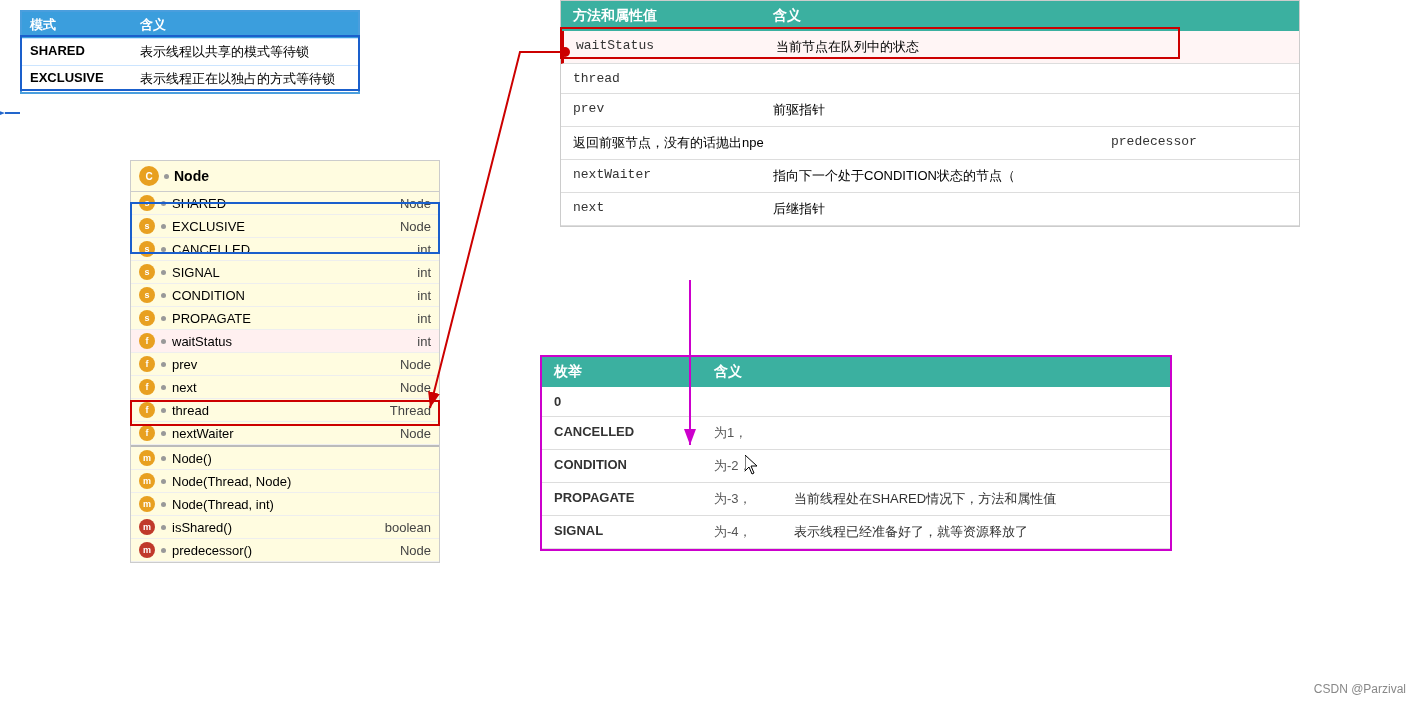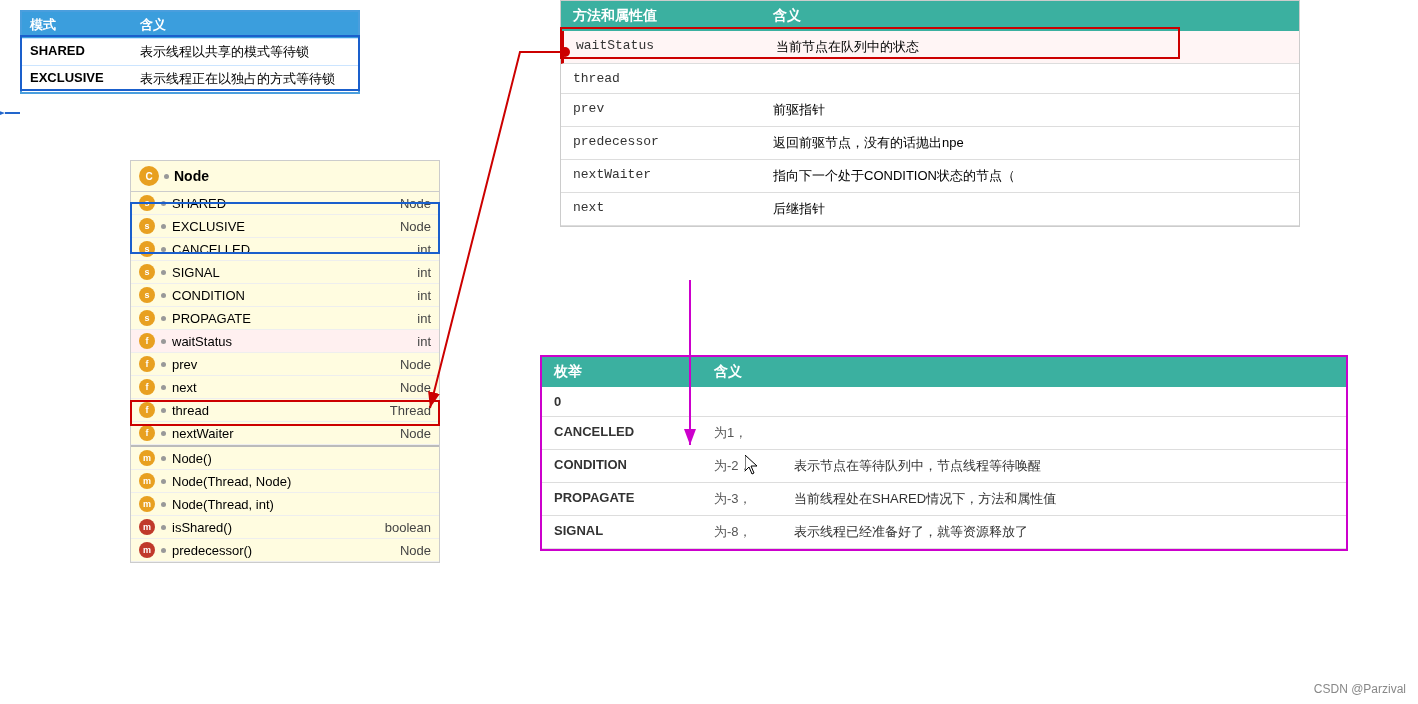--- a/index.html
+++ b/index.html
@@ -235,21 +235,21 @@
       border: 2px solid #cc0000;
       pointer-events: none;
       z-index: 10;
     }
 
     
     .right-bottom-panel {
       position: absolute;
       left: 540px;
       top: 355px;
-      width: 808px;
+      width: 632px;
       background: #fff;
       border: 2px solid #cc00cc;
     }
 
     .right-bottom-header {
       display: flex;
       background: #3bb0a0;
     }
 
     .right-bottom-header .col {
@@ -471,22 +471,22 @@
         <div class="cell cell2">当前节点在队列中的状态</div>
       </div>
       <div class="row">
         <div class="cell cell1" style="font-family:'Courier New',monospace;">thread</div>
       </div>
       <div class="row">
         <div class="cell cell1" style="font-family:'Courier New',monospace;">prev</div>
         <div class="cell cell2">前驱指针</div>
       </div>
       <div class="row">
+        <div class="cell cell2">返回前驱节点，没有的话抛出npe</div>
         <div class="cell cell1" style="font-family:'Courier New',monospace;">predecessor</div>
-        <div class="cell cell2">返回前驱节点，没有的话抛出npe</div>
       </div>
       <div class="row">
         <div class="cell cell1" style="font-family:'Courier New',monospace;">nextWaiter</div>
         <div class="cell cell2">指向下一个处于CONDITION状态的节点（</div>
       </div>
       <div class="row">
         <div class="cell cell1" style="font-family:'Courier New',monospace;">next</div>
         <div class="cell cell2">后继指针</div>
       </div>
     </div>
@@ -504,30 +504,29 @@
         <div class="cell cell1">0</div>
         <div class="cell cell2"></div>
       </div>
       <div class="row">
         <div class="cell cell1">CANCELLED</div>
         <div class="cell cell2">为1，</div>
       </div>
       <div class="row">
         <div class="cell cell1">CONDITION</div>
         <div class="cell cell2">为-2，</div>
-        <div class="cell cell3">表示节点在等待队列中，节点线程等待唤醒</div>
       </div>
       <div class="row">
         <div class="cell cell1">PROPAGATE</div>
         <div class="cell cell2">为-3，</div>
         <div class="cell cell3">当前线程处在SHARED情况下，方法和属性值</div>
       </div>
       <div class="row">
         <div class="cell cell1">SIGNAL</div>
-        <div class="cell cell2">为-8，</div>
+        <div class="cell cell2">为-4，</div>
         <div class="cell cell3">表示线程已经准备好了，就等资源释放了</div>
       </div>
     </div>
   </div>
 
   <svg class="arrow-layer">
 
     <defs>
       <marker id="arrowhead-blue" markerWidth="8" markerHeight="6" refX="8" refY="3" orient="auto">
         <polygon points="0 0, 8 3, 0 6" fill="#2266cc"></polygon>

